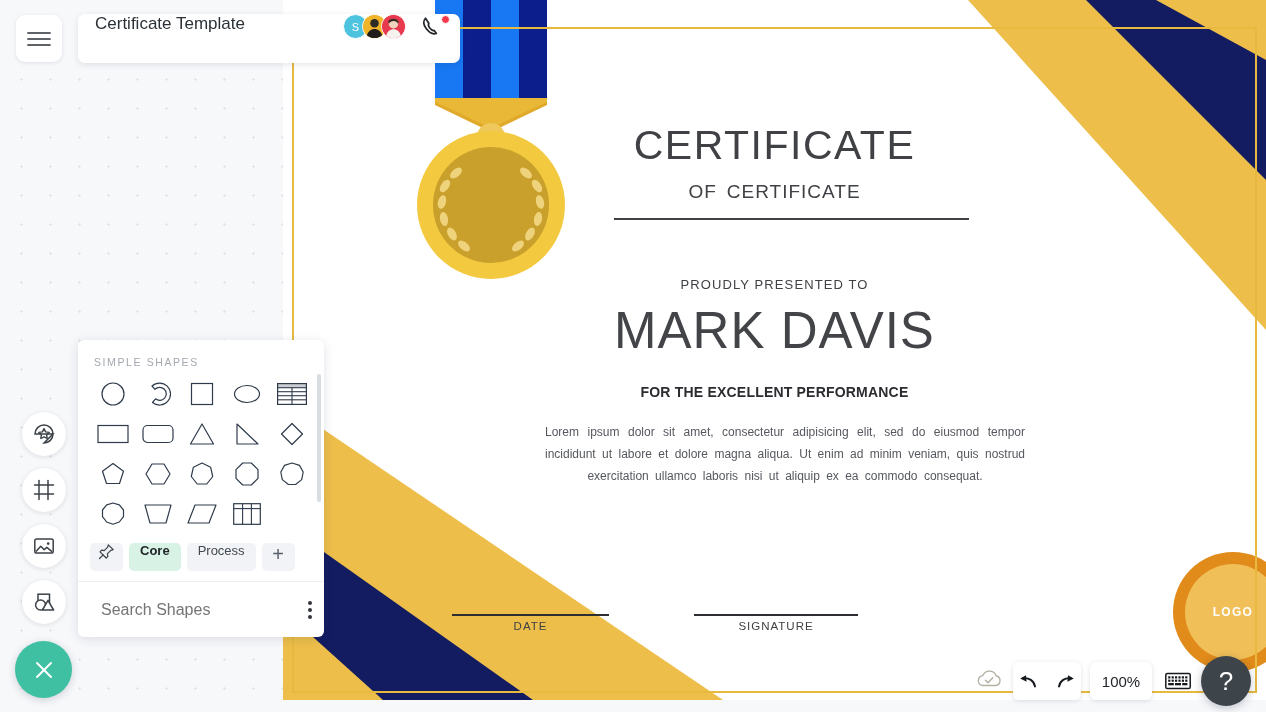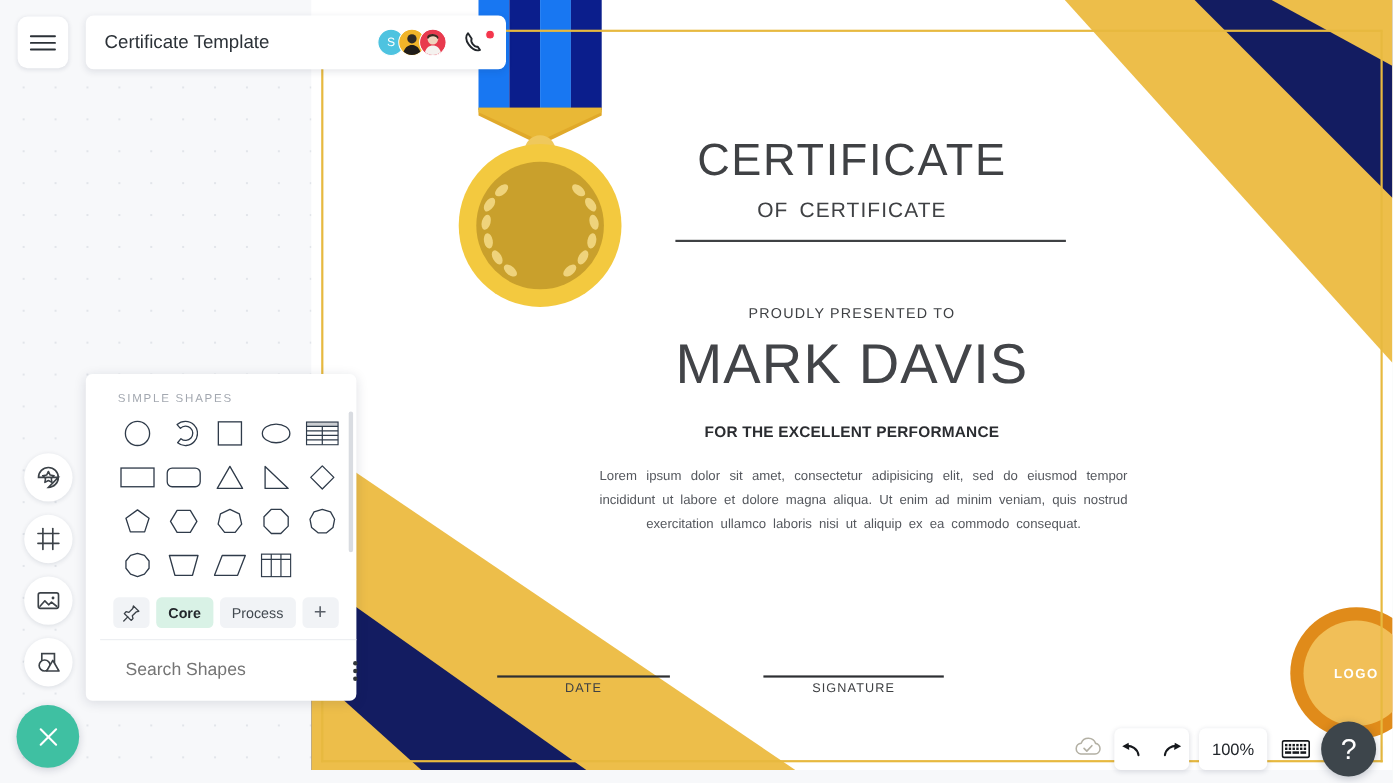--- a/index.html
+++ b/index.html
@@ -121,21 +121,21 @@
     position: absolute; left: 16px; top: 15px; width: 46px; height: 47px;
     background: #ffffff; border-radius: 9px;
     box-shadow: 0 1px 4px rgba(20,30,60,.10);
     display: flex; align-items: center; justify-content: center;
     cursor: pointer; z-index: 30;
   }
   .title-bar {
     position: absolute; left: 78px; top: 14px; width: 382px; height: 49px;
     background: #ffffff; border-radius: 7px;
     box-shadow: 0 2px 7px rgba(20,30,60,.10);
-    display: flex; align-items: center; z-index: 30;
+    display: flex; align-items: flex-start; z-index: 30;
   }
   .doc-title {
     margin-left: 17px; font-size: 17px; color: #2b3137; flex: 1;
     font-family: "Liberation Sans", sans-serif;
   }
   .avatars { display: flex; align-items: center; margin-right: 8px; }
   .avatar {
     width: 25px; height: 25px; border-radius: 50%;
     margin-left: -6px; border: 1.5px solid #ffffff;
     display: flex; align-items: center; justify-content: center;
@@ -161,21 +161,21 @@
     background: #3fc0a2; z-index: 30; cursor: pointer;
     display: flex; align-items: center; justify-content: center;
     box-shadow: 0 2px 8px rgba(20,30,60,.18);
   }
 
   
   .shapes-panel {
     position: absolute; left: 78px; top: 340px; width: 246px; height: 297px;
     background: #ffffff; border-radius: 6px;
     box-shadow: 0 2px 11px rgba(20,30,60,.13);
-    z-index: 28; display: flex; flex-direction: column; padding-left: 13px;
+    z-index: 28; display: flex; flex-direction: column;
   }
   .shapes-head {
     font-size: 10.5px; letter-spacing: 1.6px; color: #a3a8b0;
     padding: 16px 0 0 16px;
   }
   .shapes-scroll {
     flex: 1; padding: 10px 10px 0 13px; position: relative; overflow: hidden;
   }
   .shape-grid {
     display: grid; grid-template-columns: repeat(5, 1fr);
@@ -188,21 +188,21 @@
   .panel-scrollbar {
     position: absolute; right: 3px; top: 6px; width: 4px; height: 128px;
     background: #d9dce1; border-radius: 3px;
   }
   .tab-row {
     display: flex; align-items: center; gap: 6px;
     padding: 6px 12px 10px 12px;
   }
   .tab {
     height: 28px; border-radius: 5px; background: #f1f3f6;
-    display: flex; align-items: center; justify-content: center;
+    display: flex; align-items: flex-start; justify-content: center;
     font-size: 13px; color: #424950; padding: 0 11px; cursor: pointer;
   }
   .tab.pin { width: 33px; padding: 0; }
   .tab.plus { width: 33px; padding: 0; font-size: 20px; color: #5a6069; font-weight: 300; }
   .tab.active { background: #d9f2e6; color: #22262b; font-weight: bold; }
   .search-row {
     height: 56px; border-top: 1px solid #eceef1;
     display: flex; align-items: center; padding: 0 12px 0 14px;
   }
   .search-input {

